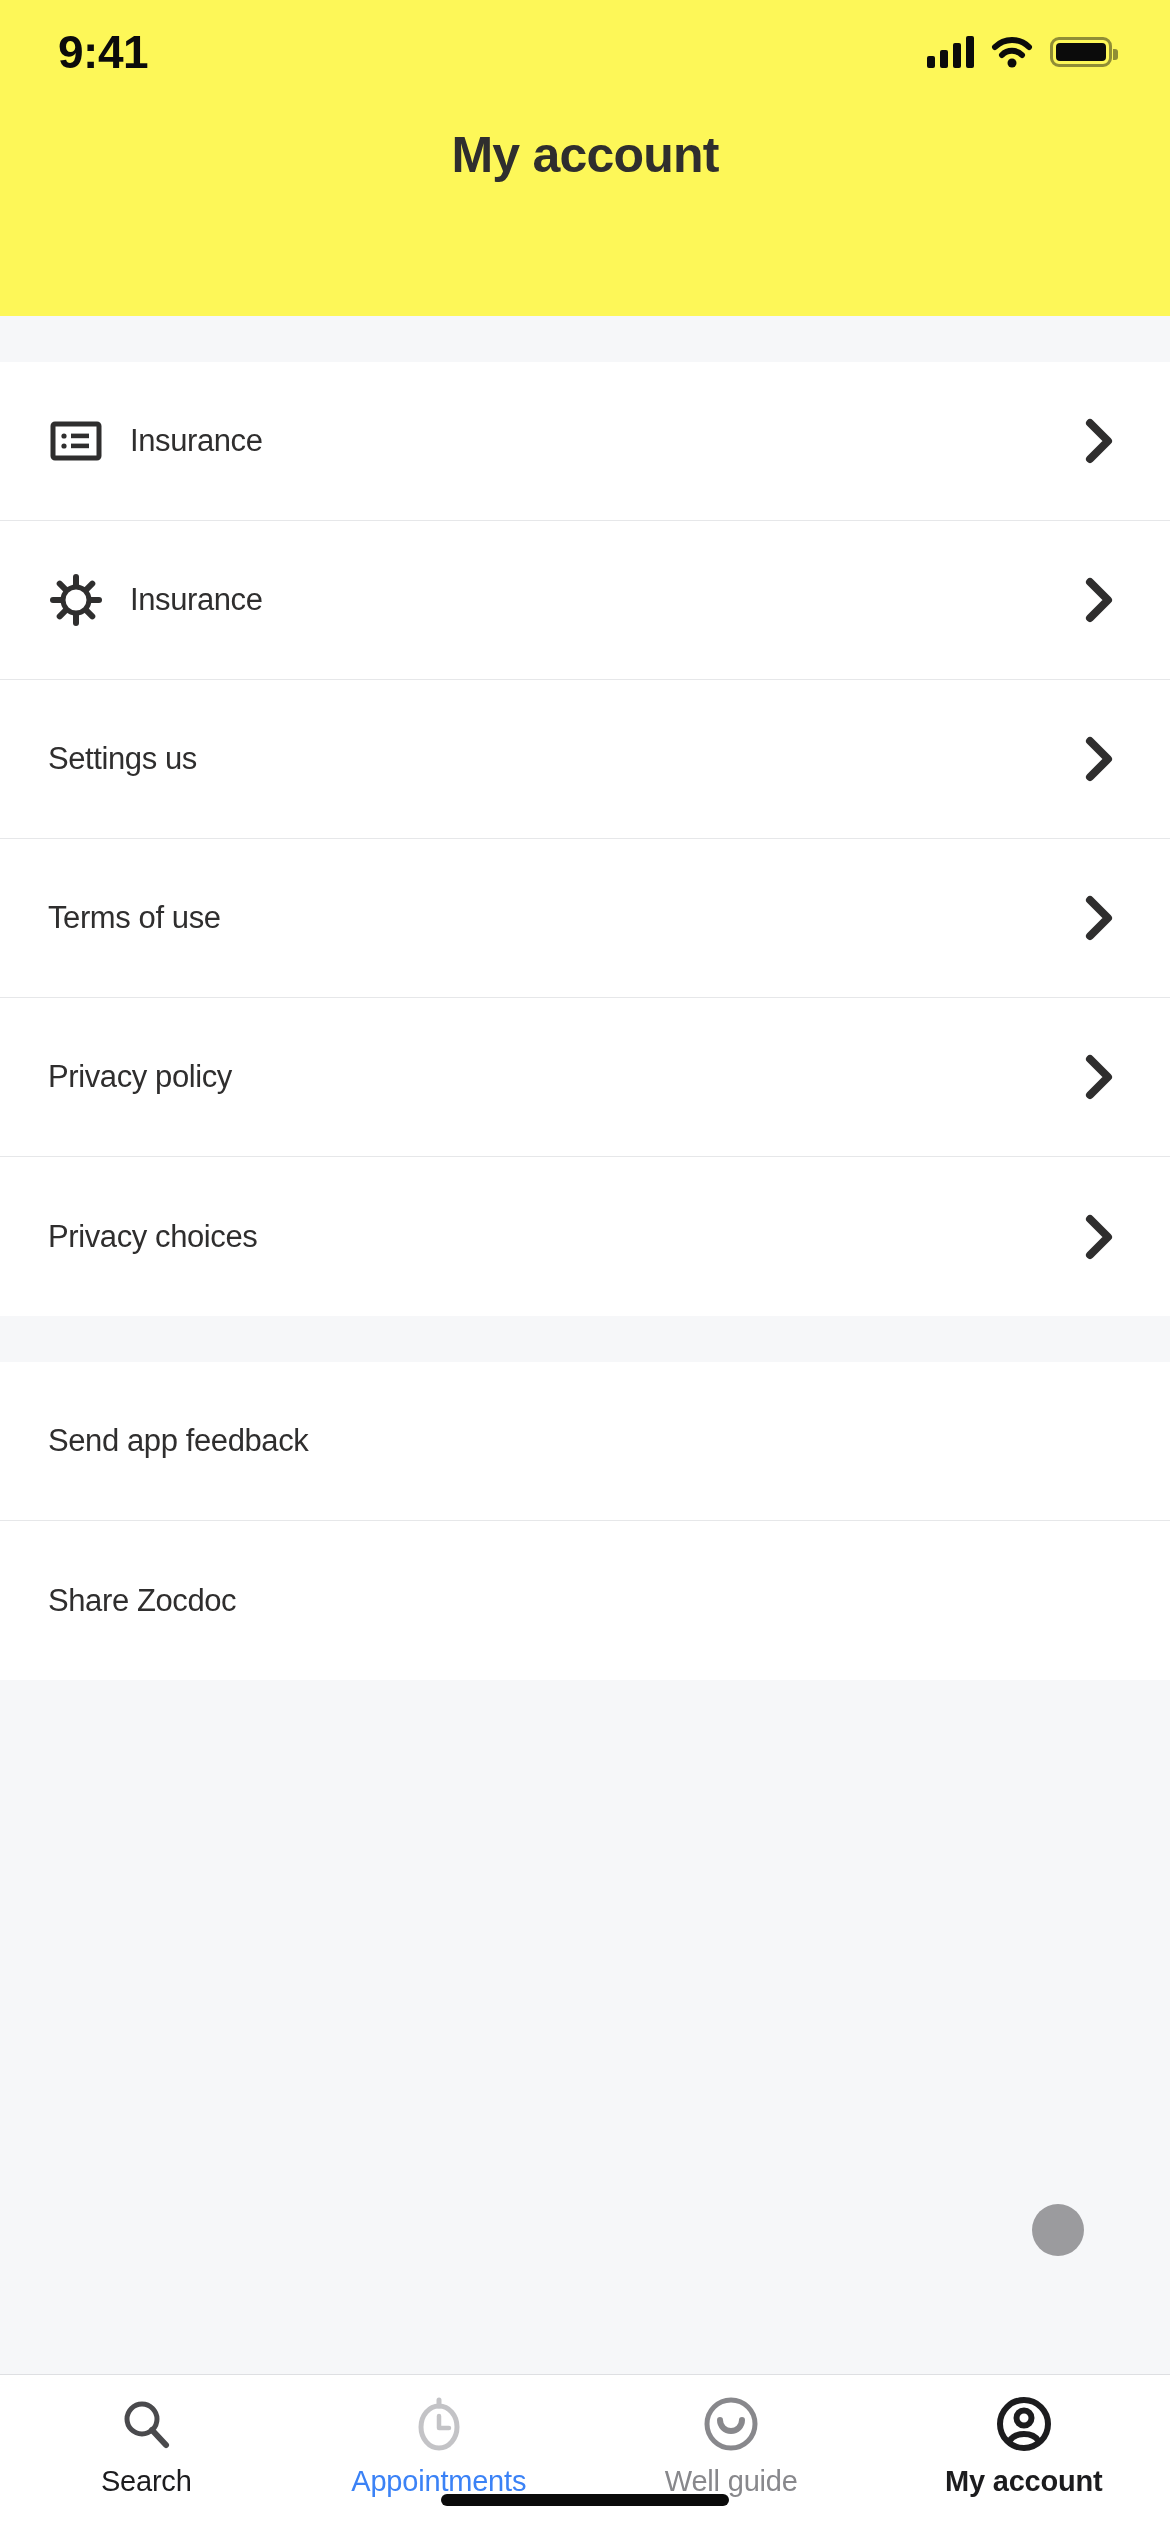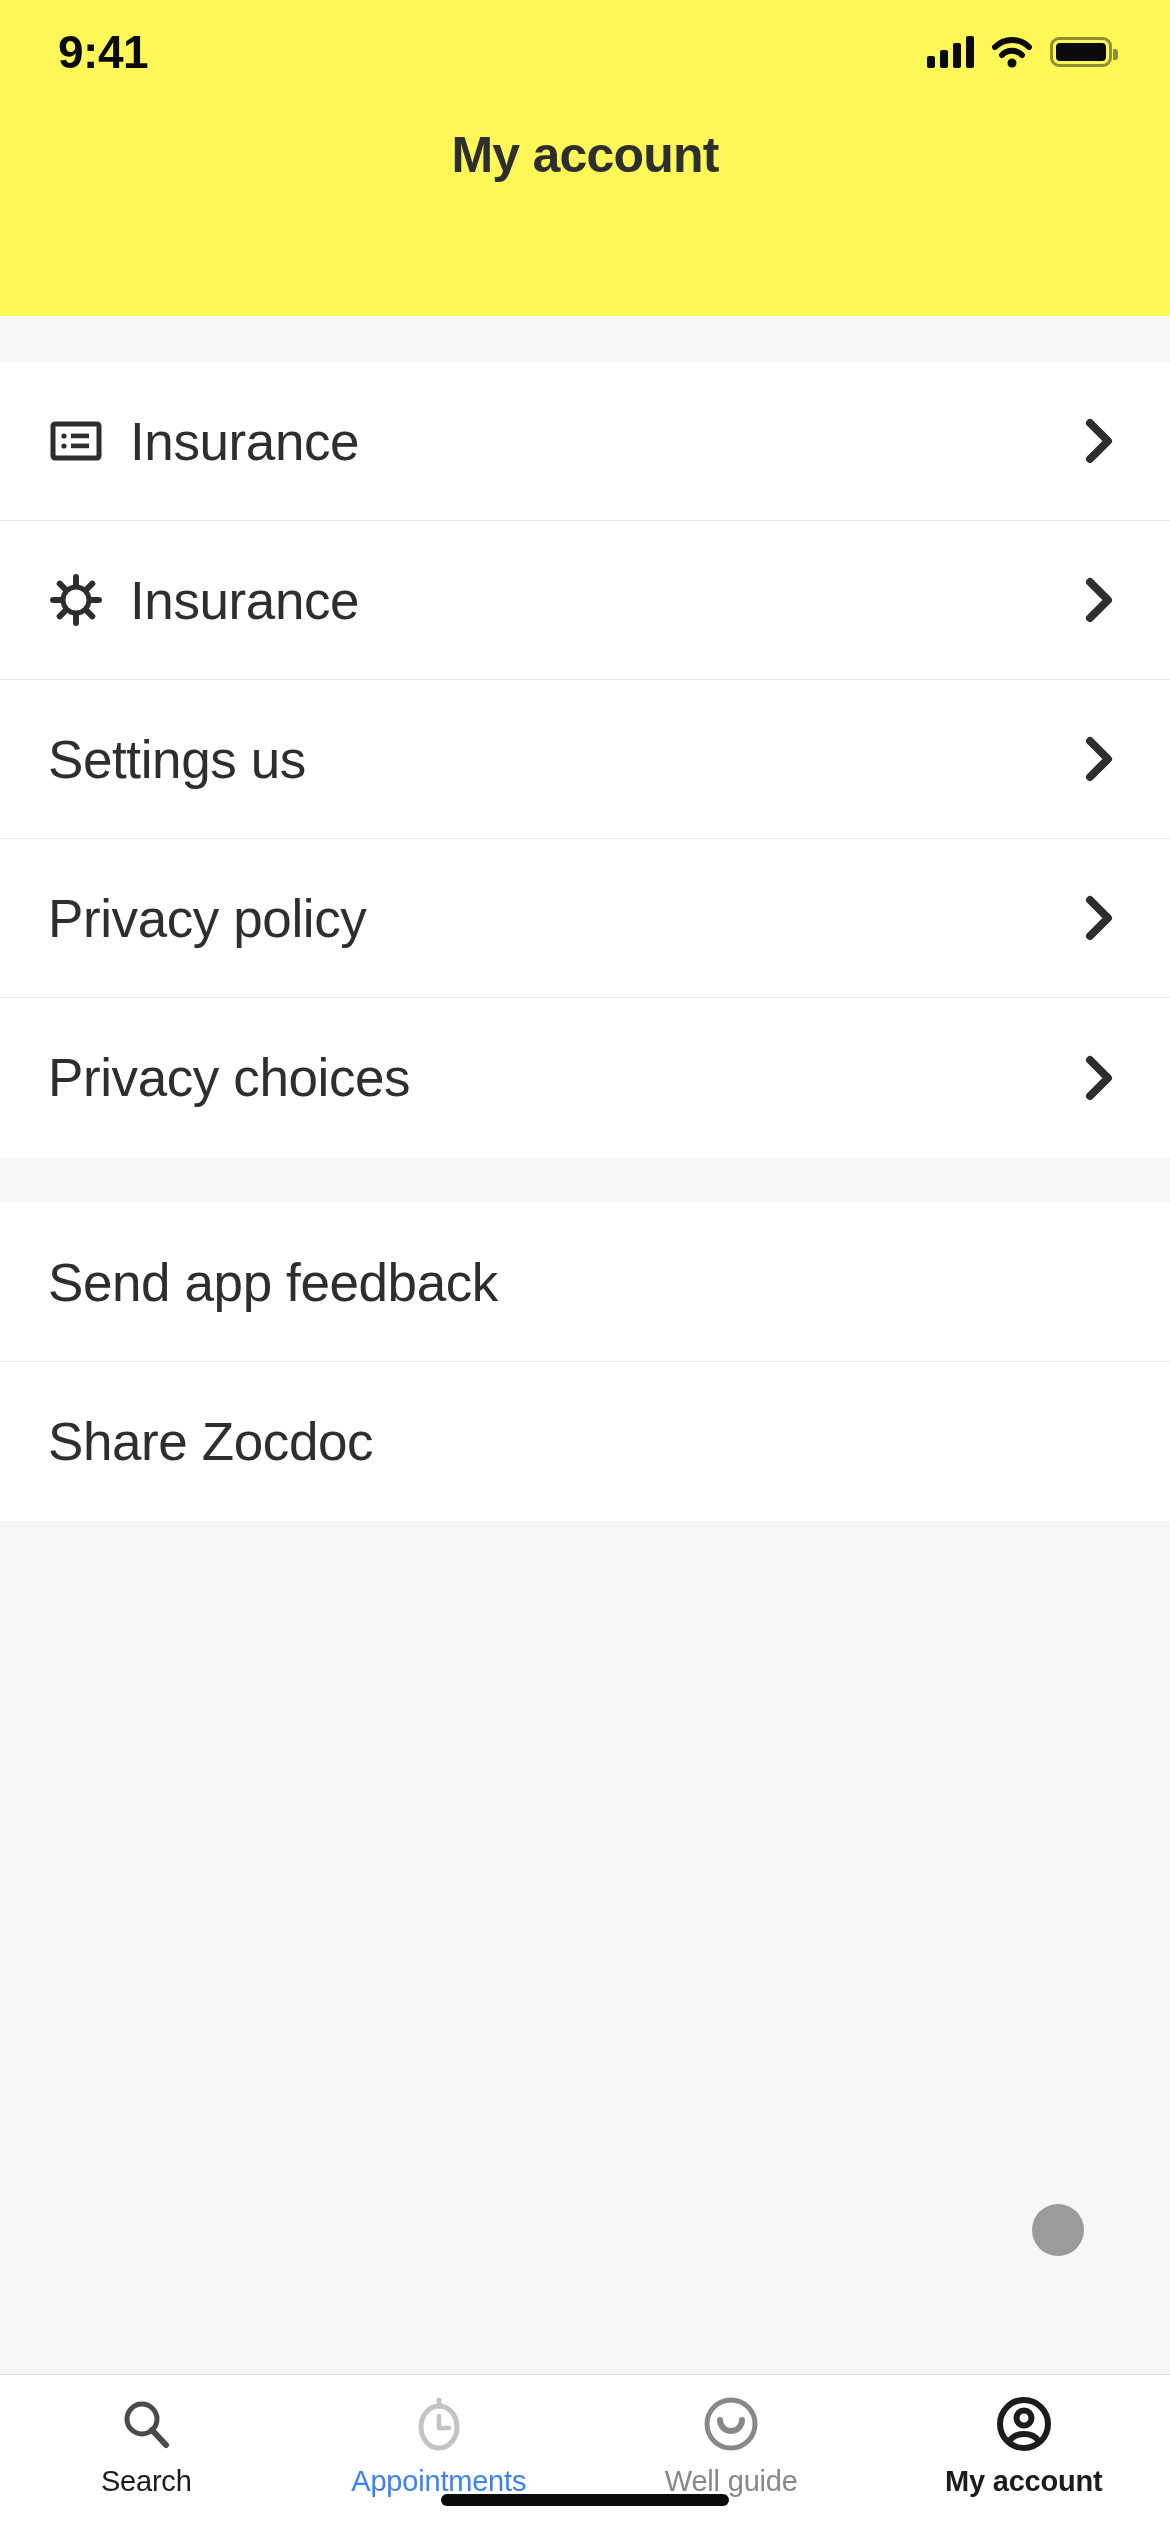--- a/index.html
+++ b/index.html
@@ -36,21 +36,21 @@
 
   
   .body { flex:1 1 auto; position:relative; background:#f6f7f9; overflow:hidden; }
   .gap { height:46px; background:#f6f7f9; }
   .group { background:#ffffff; }
   .row { height:159px; display:flex; align-items:center; padding:0 48px;
          border-bottom:1px solid #e6e7e9; position:relative; background:#fff; }
   .row:last-child { border-bottom:none; }
   .row-icon { width:56px; height:56px; margin-right:26px; flex:0 0 auto;
               display:flex; align-items:center; justify-content:center; }
-  .row-label { font-size:53px; color:#2f2e2e; letter-spacing:-0.4px; flex:1 1 auto;
+  .row-label { font-size:31px; color:#2f2e2e; letter-spacing:-0.4px; flex:1 1 auto;
                font-family:"Liberation Sans", sans-serif; }
   .chev { width:46px; height:46px; flex:0 0 auto; display:flex; align-items:center; justify-content:center; }
 
   .floating-dot { position:absolute; right:86px; bottom:118px; width:52px; height:52px;
                   border-radius:50%; background:#9b9b9e; }
 
   
   .tabbar { flex:0 0 auto; background:#fff; border-top:1px solid #dedfe2;
             height:158px; display:flex; align-items:flex-start; padding-top:18px; }
   .tab { flex:1 1 0; display:flex; flex-direction:column; align-items:center; gap:10px; }
@@ -142,20 +142,28 @@
 
       <div class="row">
         <span class="row-label">Settings us</span>
         <span class="chev">
           <svg width="34" height="46" viewBox="0 0 34 46">
               <path d="M8 5 L26 23 L8 41" stroke="#2f2e2e" stroke-width="8" fill="none" stroke-linecap="round" stroke-linejoin="round"></path>
             </svg>
         </span>
       </div>
 
+      <div class="row">
+        <span class="row-label">Terms of use</span>
+        <span class="chev">
+          <svg width="34" height="46" viewBox="0 0 34 46">
+              <path d="M8 5 L26 23 L8 41" stroke="#2f2e2e" stroke-width="8" fill="none" stroke-linecap="round" stroke-linejoin="round"></path>
+            </svg>
+        </span>
+      </div>
 
       <div class="row">
         <span class="row-label">Privacy policy</span>
         <span class="chev">
           <svg width="34" height="46" viewBox="0 0 34 46">
               <path d="M8 5 L26 23 L8 41" stroke="#2f2e2e" stroke-width="8" fill="none" stroke-linecap="round" stroke-linejoin="round"></path>
             </svg>
         </span>
       </div>
 

